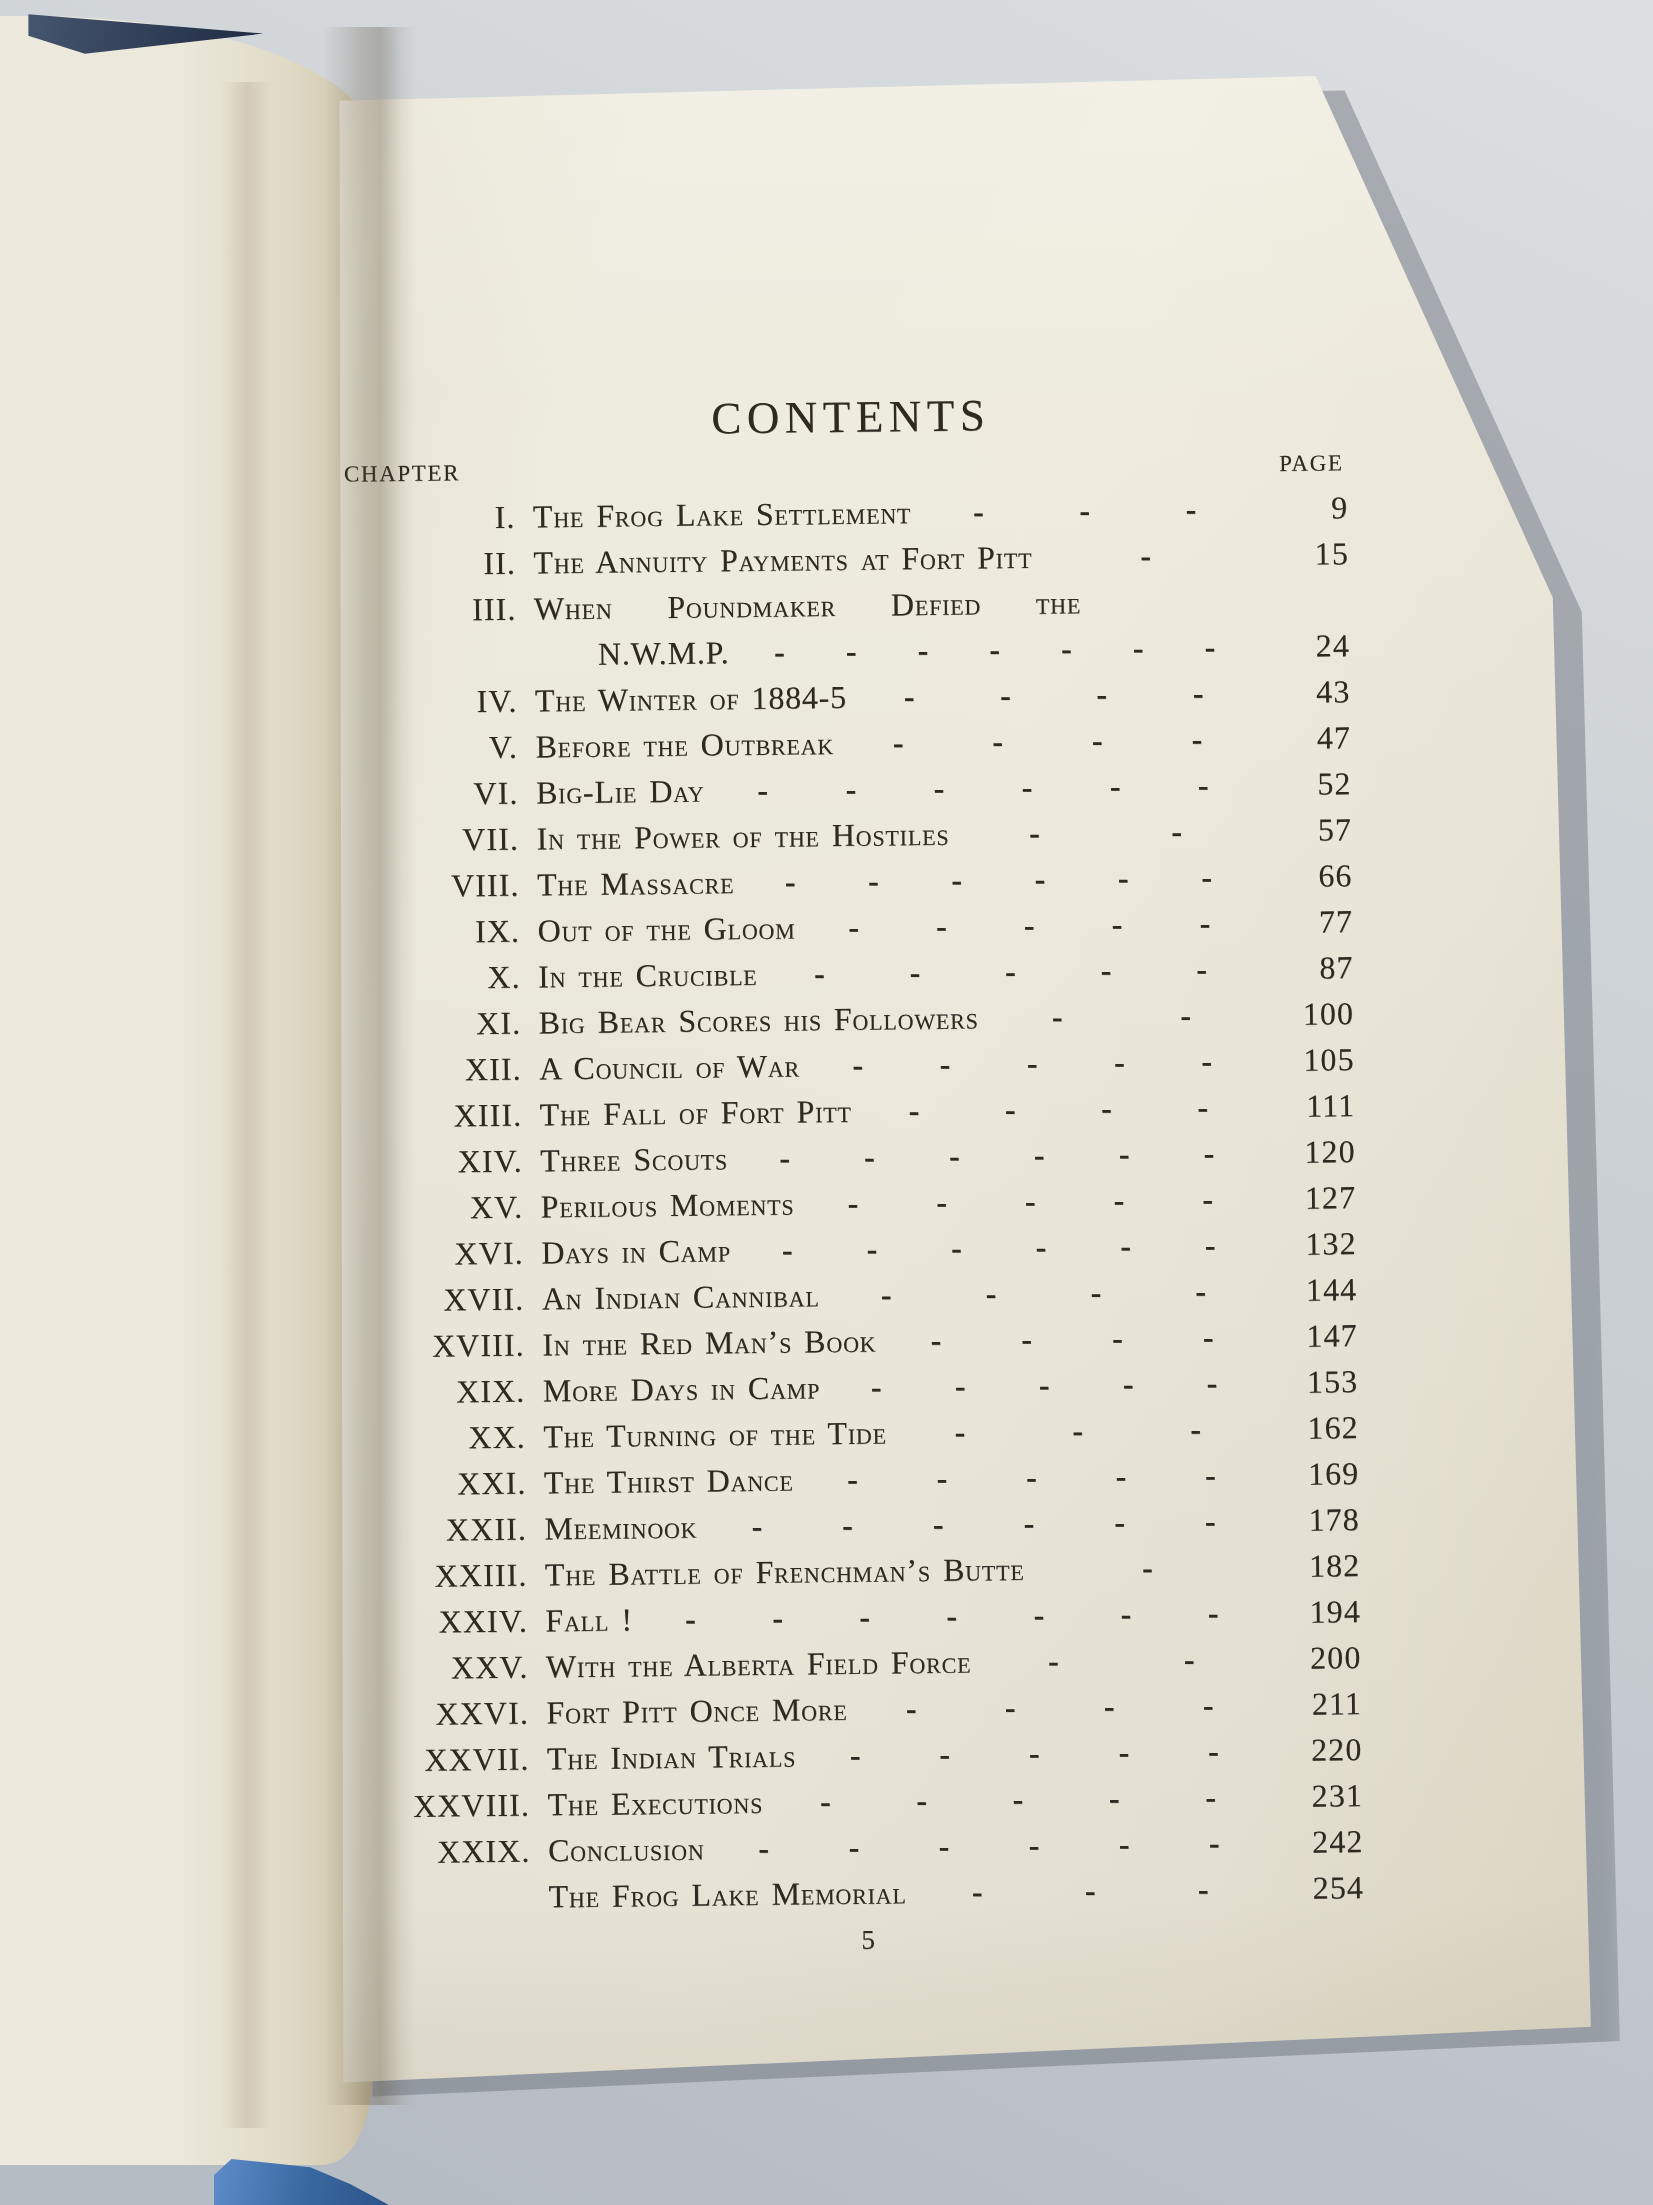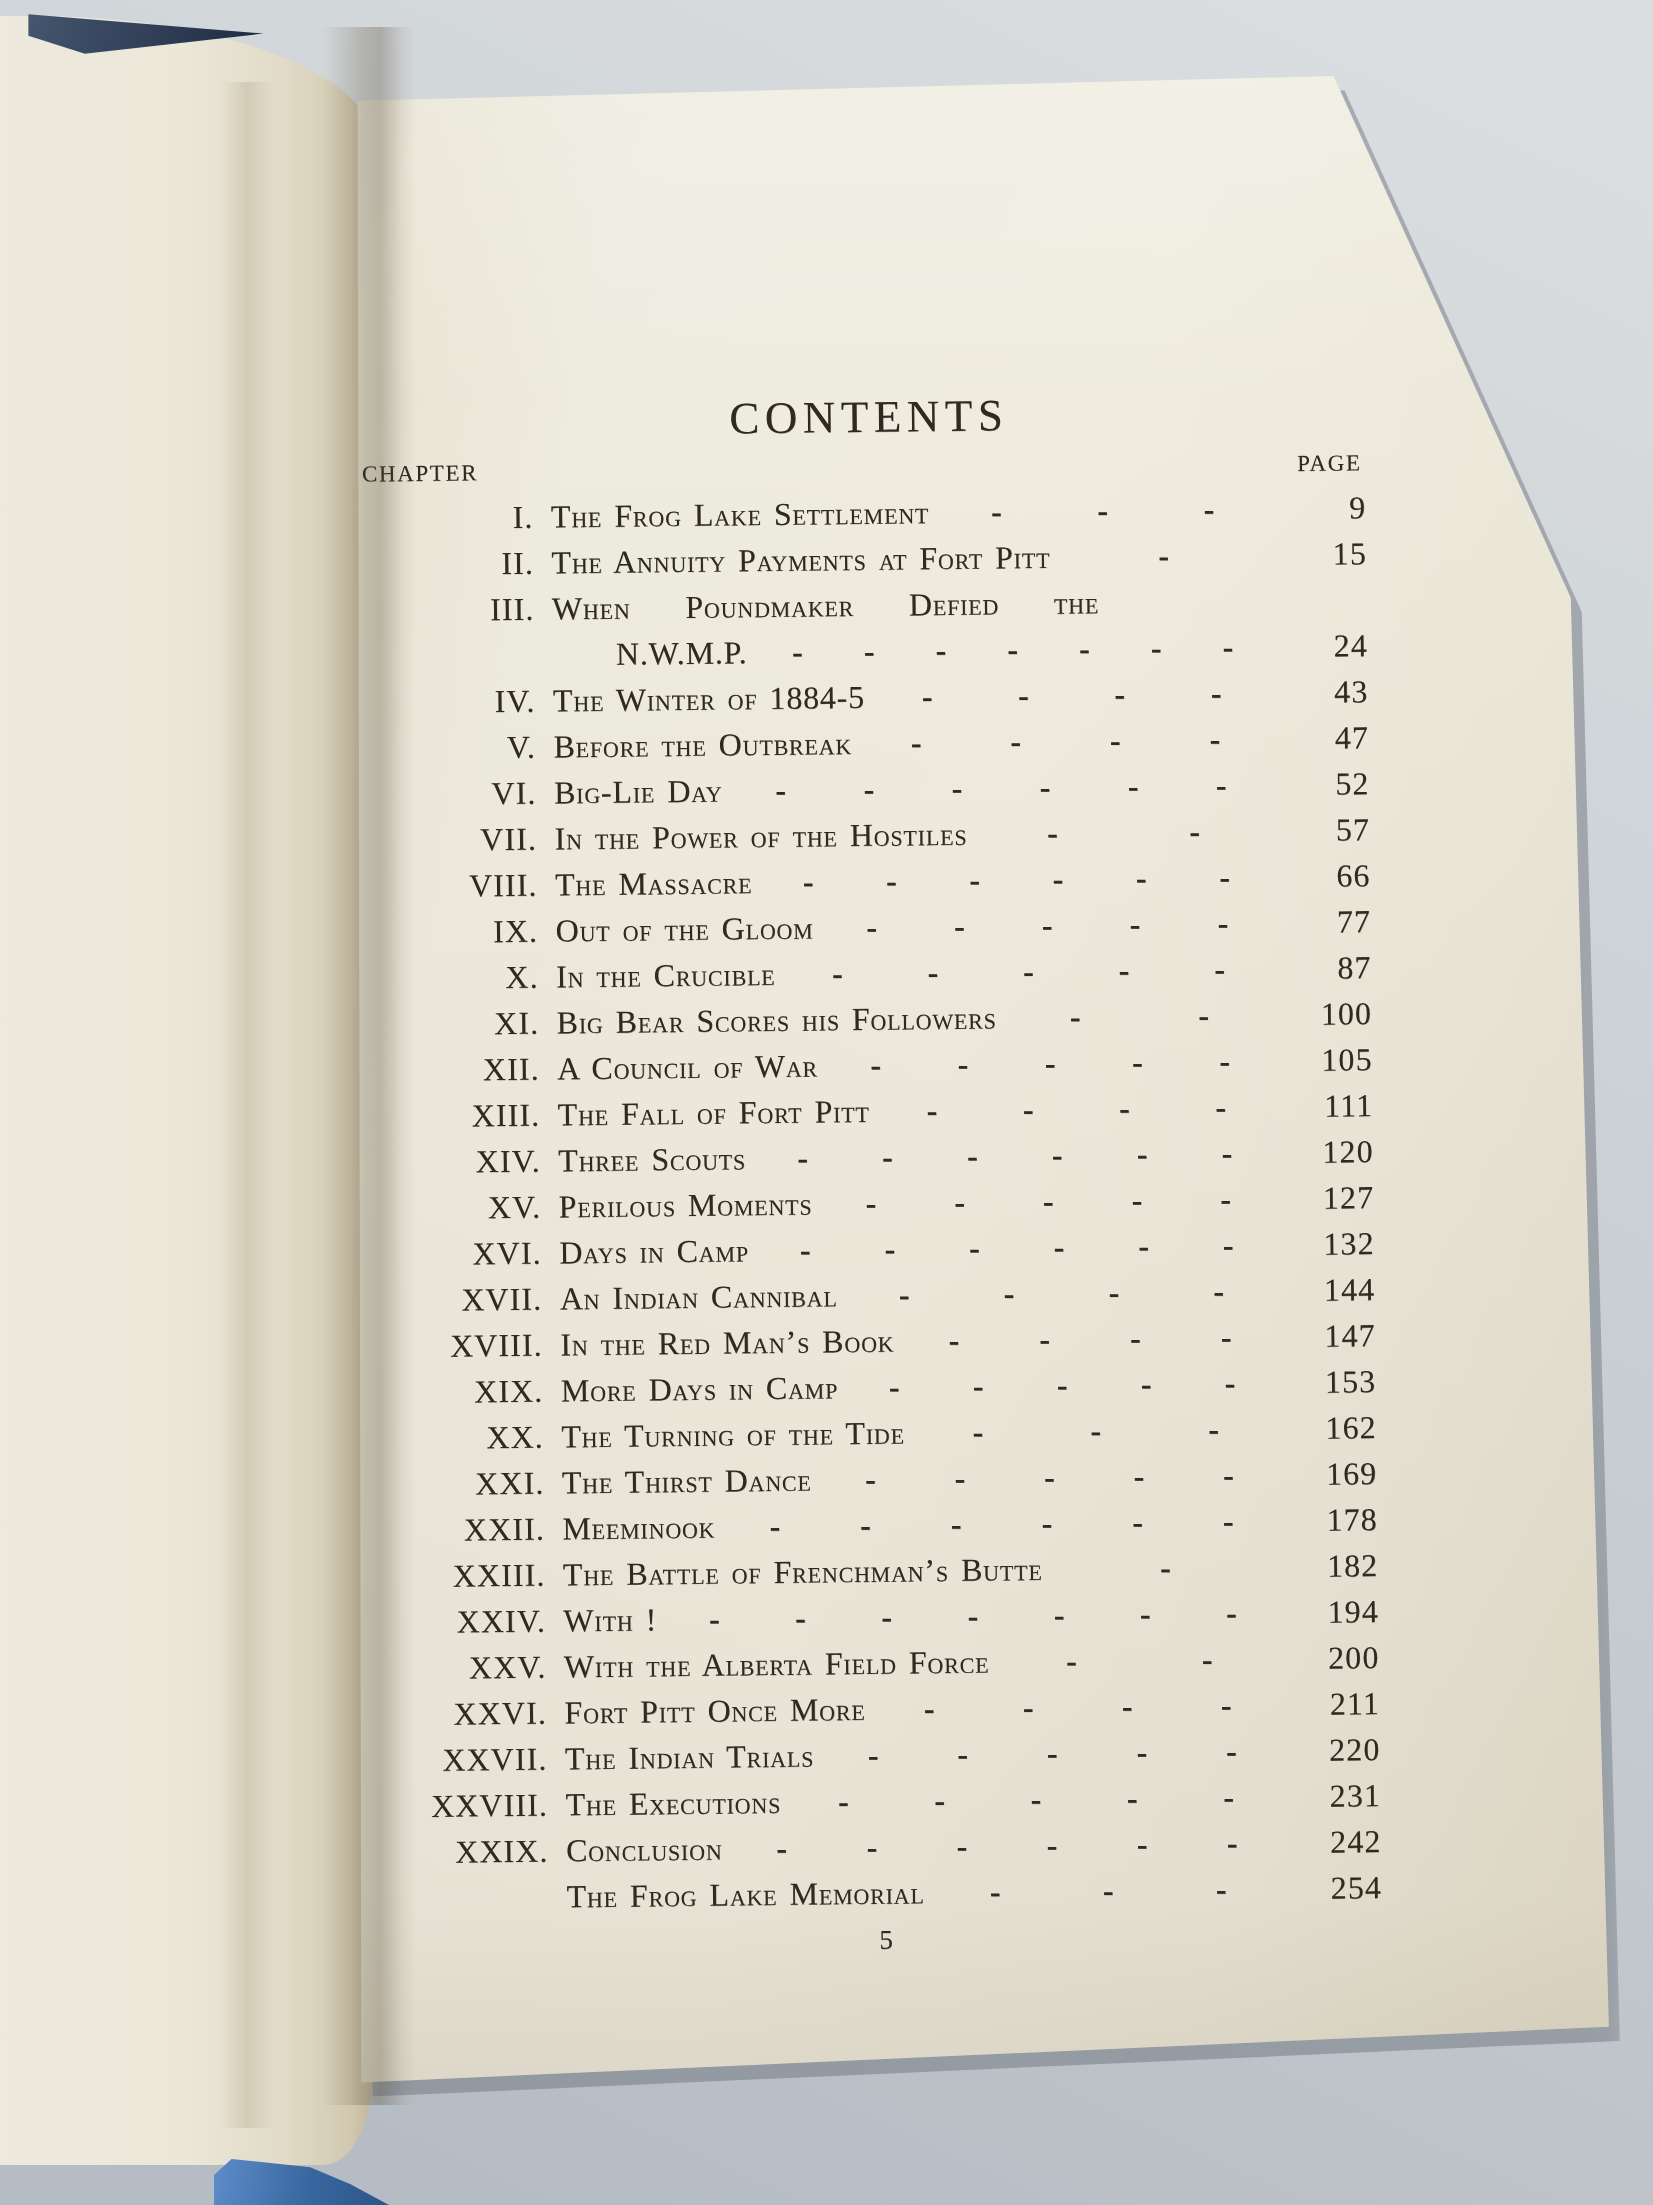--- a/index.html
+++ b/index.html
@@ -18,21 +18,21 @@
     background:rgba(95,102,112,0.42);filter:blur(14.2px);
     transform:translate(11px,14.2px);
     clip-path:polygon(0.6% 2.9%,77.5% 1.7%,96.2% 27%,99.2% 96.3%,0.9% 99%);}
   
   .left-page{position:absolute;left:-13.7px;top:16.4px;width:386px;height:2149px;z-index:2;
     background:linear-gradient(90deg,#edeadd 0%,#ebe7d9 52%,#e0dac6 78%,#d2c9b0 94%,#c0b79d 100%);
     border-top-right-radius:339px 126px;border-bottom-right-radius:49px 88px;}
   .left-page .fore-edge{position:absolute;left:235px;top:66px;width:52px;height:2046px;
     background:linear-gradient(90deg,rgba(175,165,138,0) 0%,rgba(175,165,138,0.35) 50%,rgba(175,165,138,0) 100%);}
   
-  .right-page{position:absolute;left:350px;top:41px;width:1269px;height:2062px;z-index:3;
+  .right-page{position:absolute;left:332px;top:41px;width:1269px;height:2062px;z-index:3;
     background:
       linear-gradient(180deg,rgba(255,255,252,0.25) 0%,rgba(255,255,252,0) 18%,rgba(120,105,75,0.07) 90%,rgba(120,105,75,0.16) 100%),
       linear-gradient(105deg,#d9d3c2 0%,#e8e4d4 5%,#eeebdf 18%,#efecdf 48%,#ebe7d9 76%,#e4decd 96%);
     clip-path:polygon(0.6% 2.9%,77.5% 1.7%,96.2% 27%,99.2% 96.3%,0.9% 99%);}
   
   .gutter{position:absolute;left:323px;top:27px;width:93px;height:2078px;z-index:5;pointer-events:none;
     background:linear-gradient(90deg,rgba(80,68,45,0) 0%,rgba(80,68,45,0.25) 45%,rgba(80,68,45,0.30) 62%,rgba(80,68,45,0.08) 85%,rgba(80,68,45,0) 100%);}
   
   .page-content{position:absolute;left:9.8px;top:350px;width:1017px;
     transform:rotate(-0.65deg);transform-origin:40% 0;
@@ -327,21 +327,21 @@
           <div class="row">
             <span class="num">XXIII.</span>
             <span class="title">The Battle of Frenchman’s Butte</span>
             <span class="leader">
               <i>-</i>
             </span>
             <span class="pg">182</span>
           </div>
           <div class="row">
             <span class="num">XXIV.</span>
-            <span class="title">With !</span>
+            <span class="title">Fall !</span>
             <span class="leader">
               <i>-</i>
               <i>-</i>
               <i>-</i>
               <i>-</i>
               <i>-</i>
               <i>-</i>
               <i>-</i>
             </span>
             <span class="pg">194</span>

